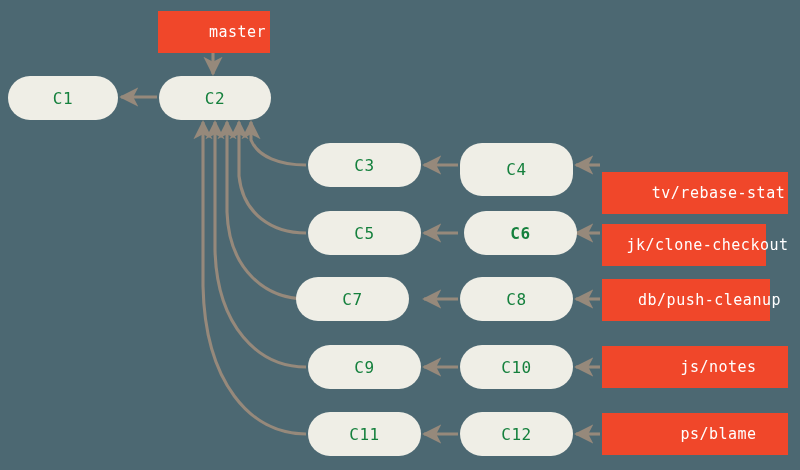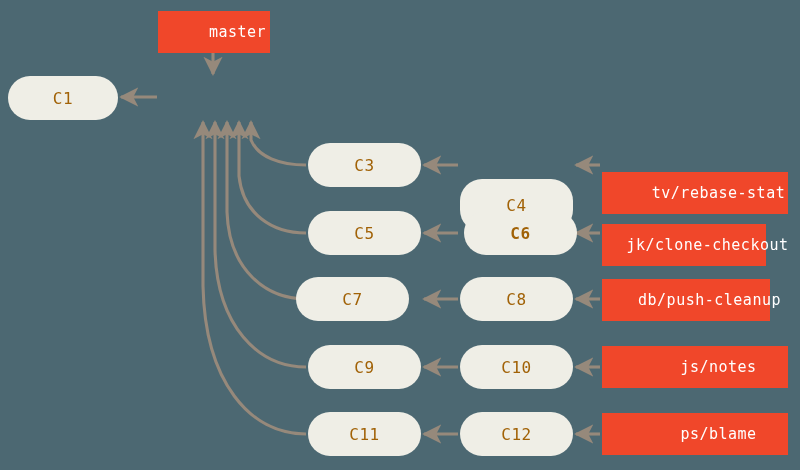--- a/index.html
+++ b/index.html
@@ -29,21 +29,21 @@
     position: absolute;
     box-sizing: border-box;
     display: flex;
     align-items: center;
     justify-content: center;
     white-space: nowrap;
     letter-spacing: 0.5px;
   }
   .commit {
     background: #efeee6;
-    color: #a16207;
+    color: #15803d;
     border-radius: 22px;
     font-size: 16px;
     height: 44px;
   }
   .branch {
     background: #f0472a;
     color: #ffffff;
     border-radius: 0;
     font-size: 15px;
     height: 42px;
@@ -87,23 +87,24 @@
       <path d="M 306 233 C 272 233 243 214 239 176 L 239 122"></path>
       <path d="M 306 299 C 266 299 229 270 227 212 L 227 122"></path>
       <path d="M 306 367 C 258 367 217 326 215 250 L 215 122"></path>
       <path d="M 306 434 C 250 434 205 382 203 286 L 203 122"></path>
     </g>
   </svg>
 
   <div class="node branch" style="left:158px; top:11px; width:112px; height:42px;">master</div>
 
   <div class="node commit" style="left:8px; top:76px; width:110px; height:44px;">C1</div>
+  <div class="node commit" style="left:159px; top:76px; width:112px; height:44px;">C2</div>
 
   <div class="node commit" style="left:308px; top:143px; width:113px; height:44px;">C3</div>
-  <div class="node commit" style="left:460px; top:143px; width:113px; height:53px;margin-top:36px;">C4</div>
+  <div class="node commit" style="left:460px; top:143px; width:113px; height:53px;">C4</div>
 
   <div class="node commit" style="left:308px; top:211px; width:113px; height:44px;">C5</div>
   <div class="node commit" style="left:464px; top:211px; width:113px; height:44px;font-weight:bold;">C6</div>
 
   <div class="node commit" style="left:296px; top:277px; width:113px; height:44px;">C7</div>
   <div class="node commit" style="left:460px; top:277px; width:113px; height:44px;">C8</div>
 
   <div class="node commit" style="left:308px; top:345px; width:113px; height:44px;text-align:right;">C9</div>
   <div class="node commit" style="left:460px; top:345px; width:113px; height:44px;">C10</div>
 

